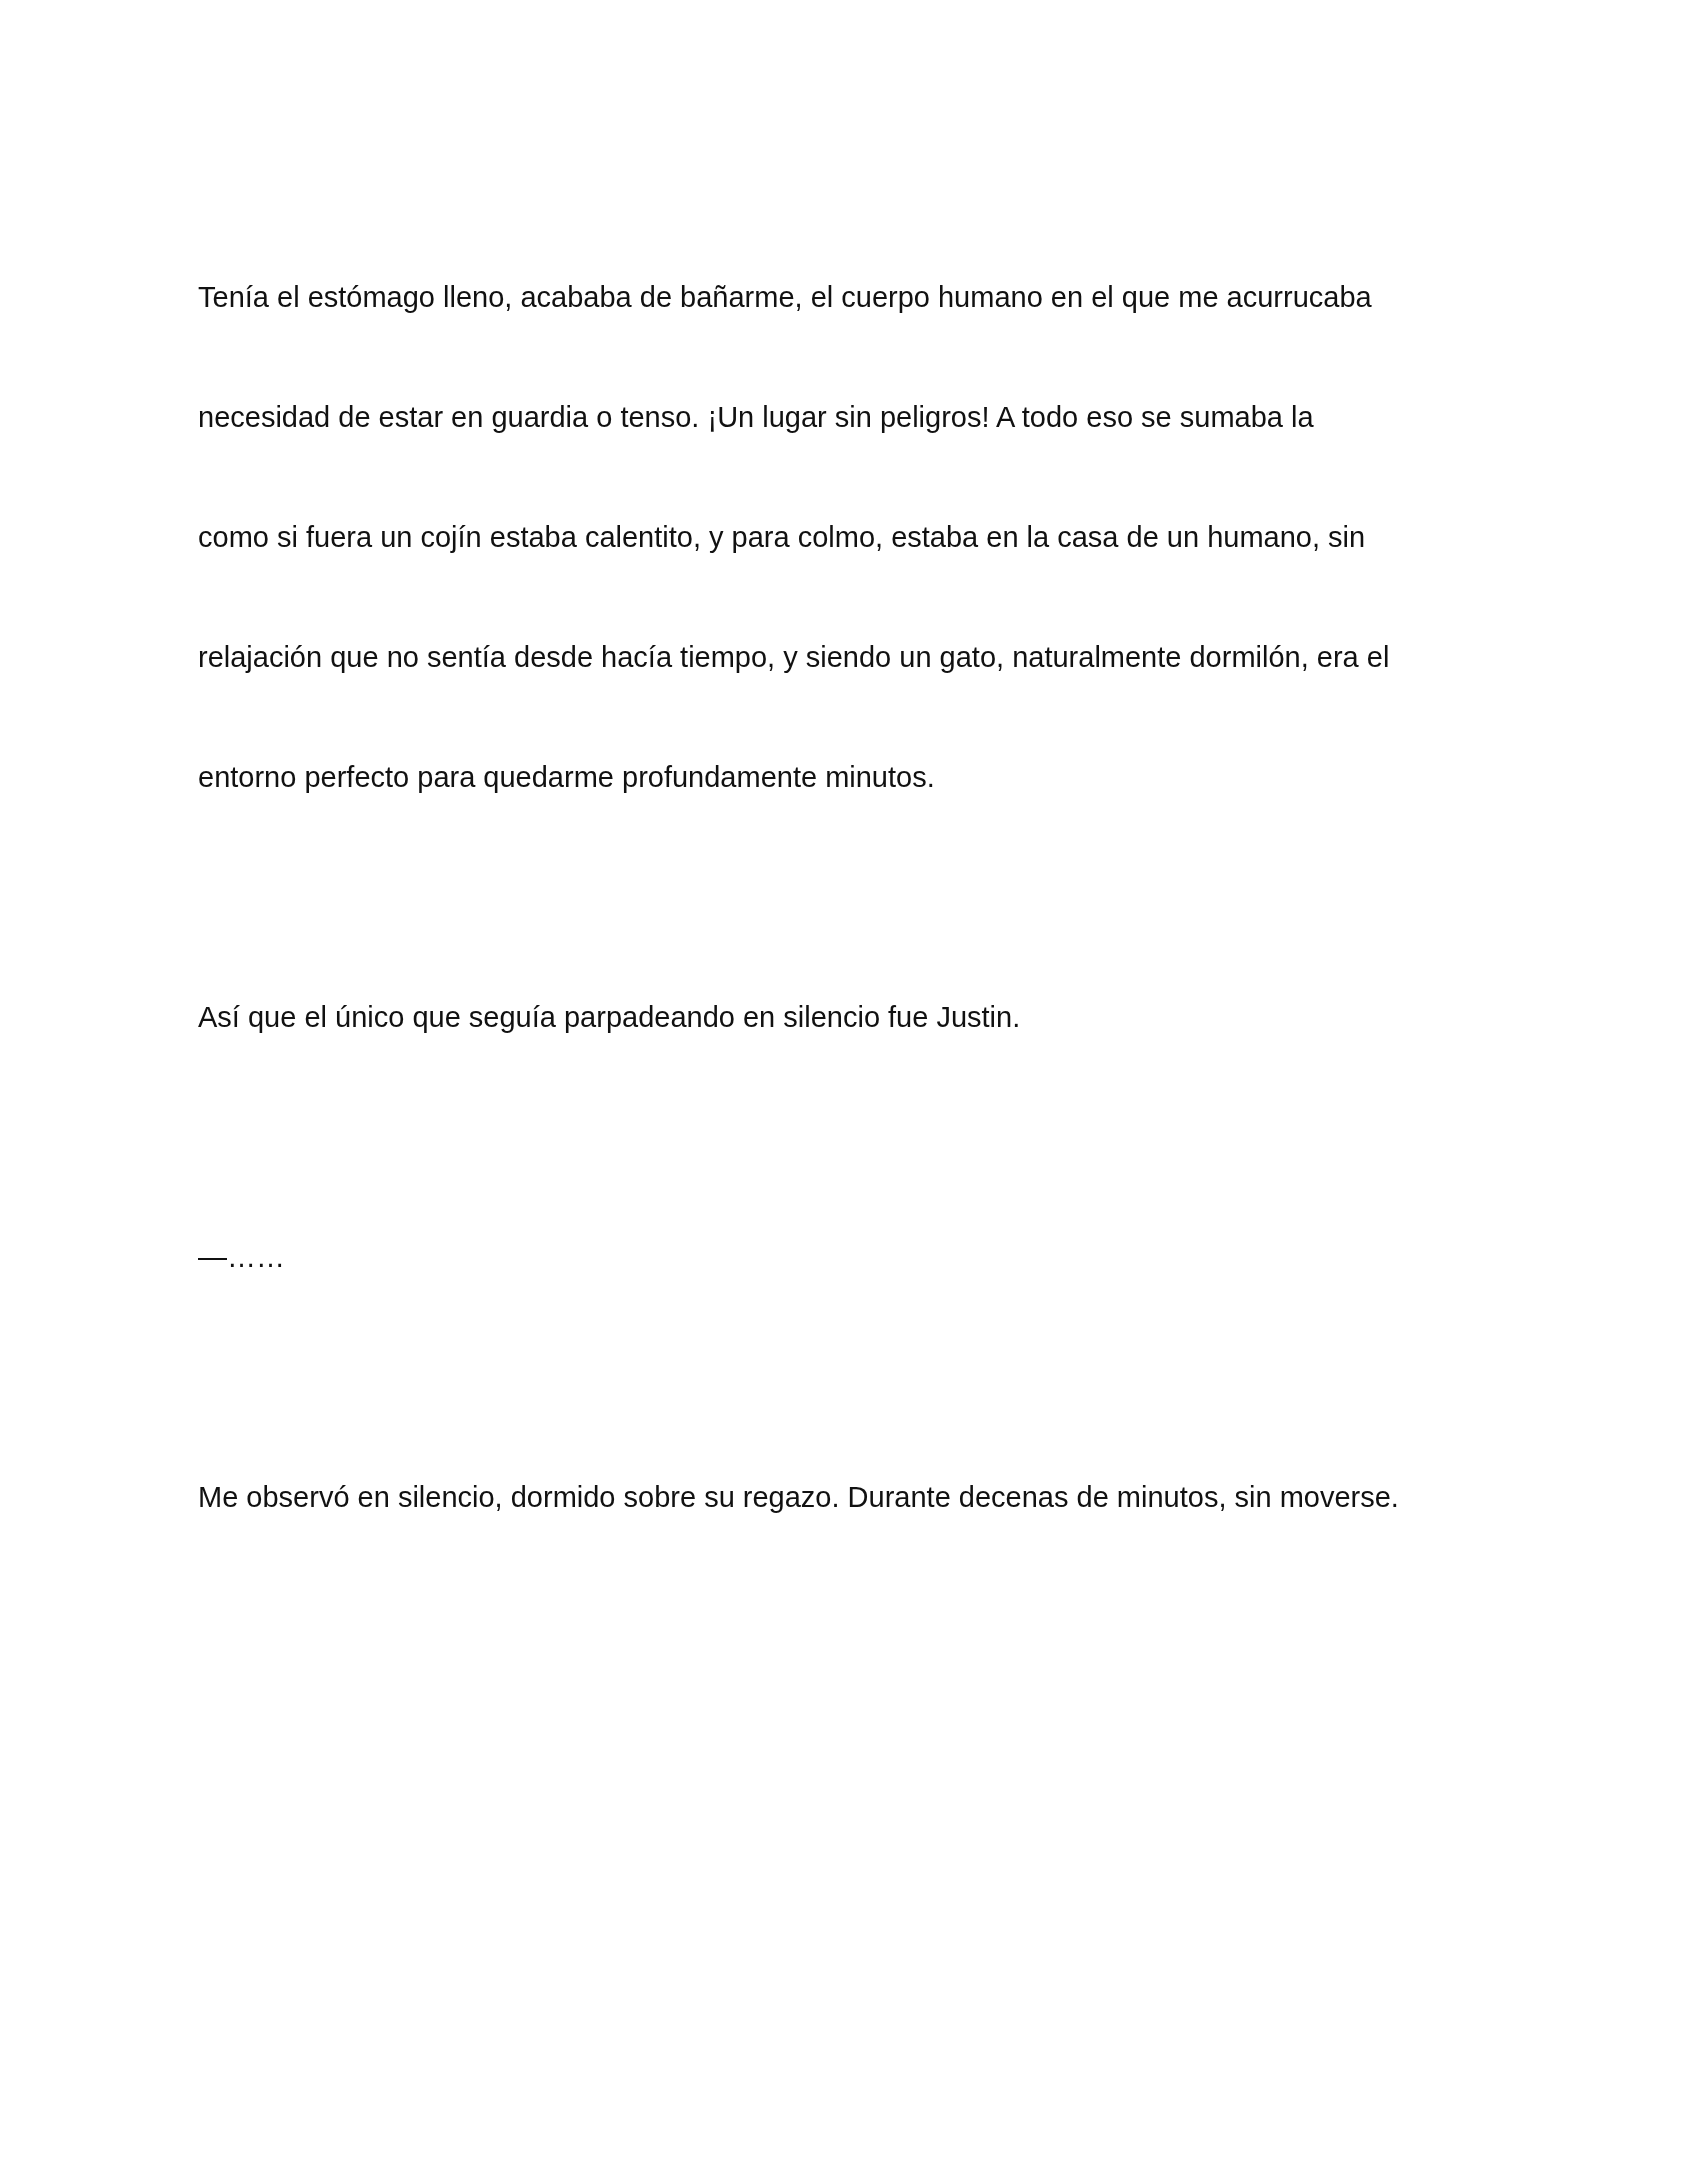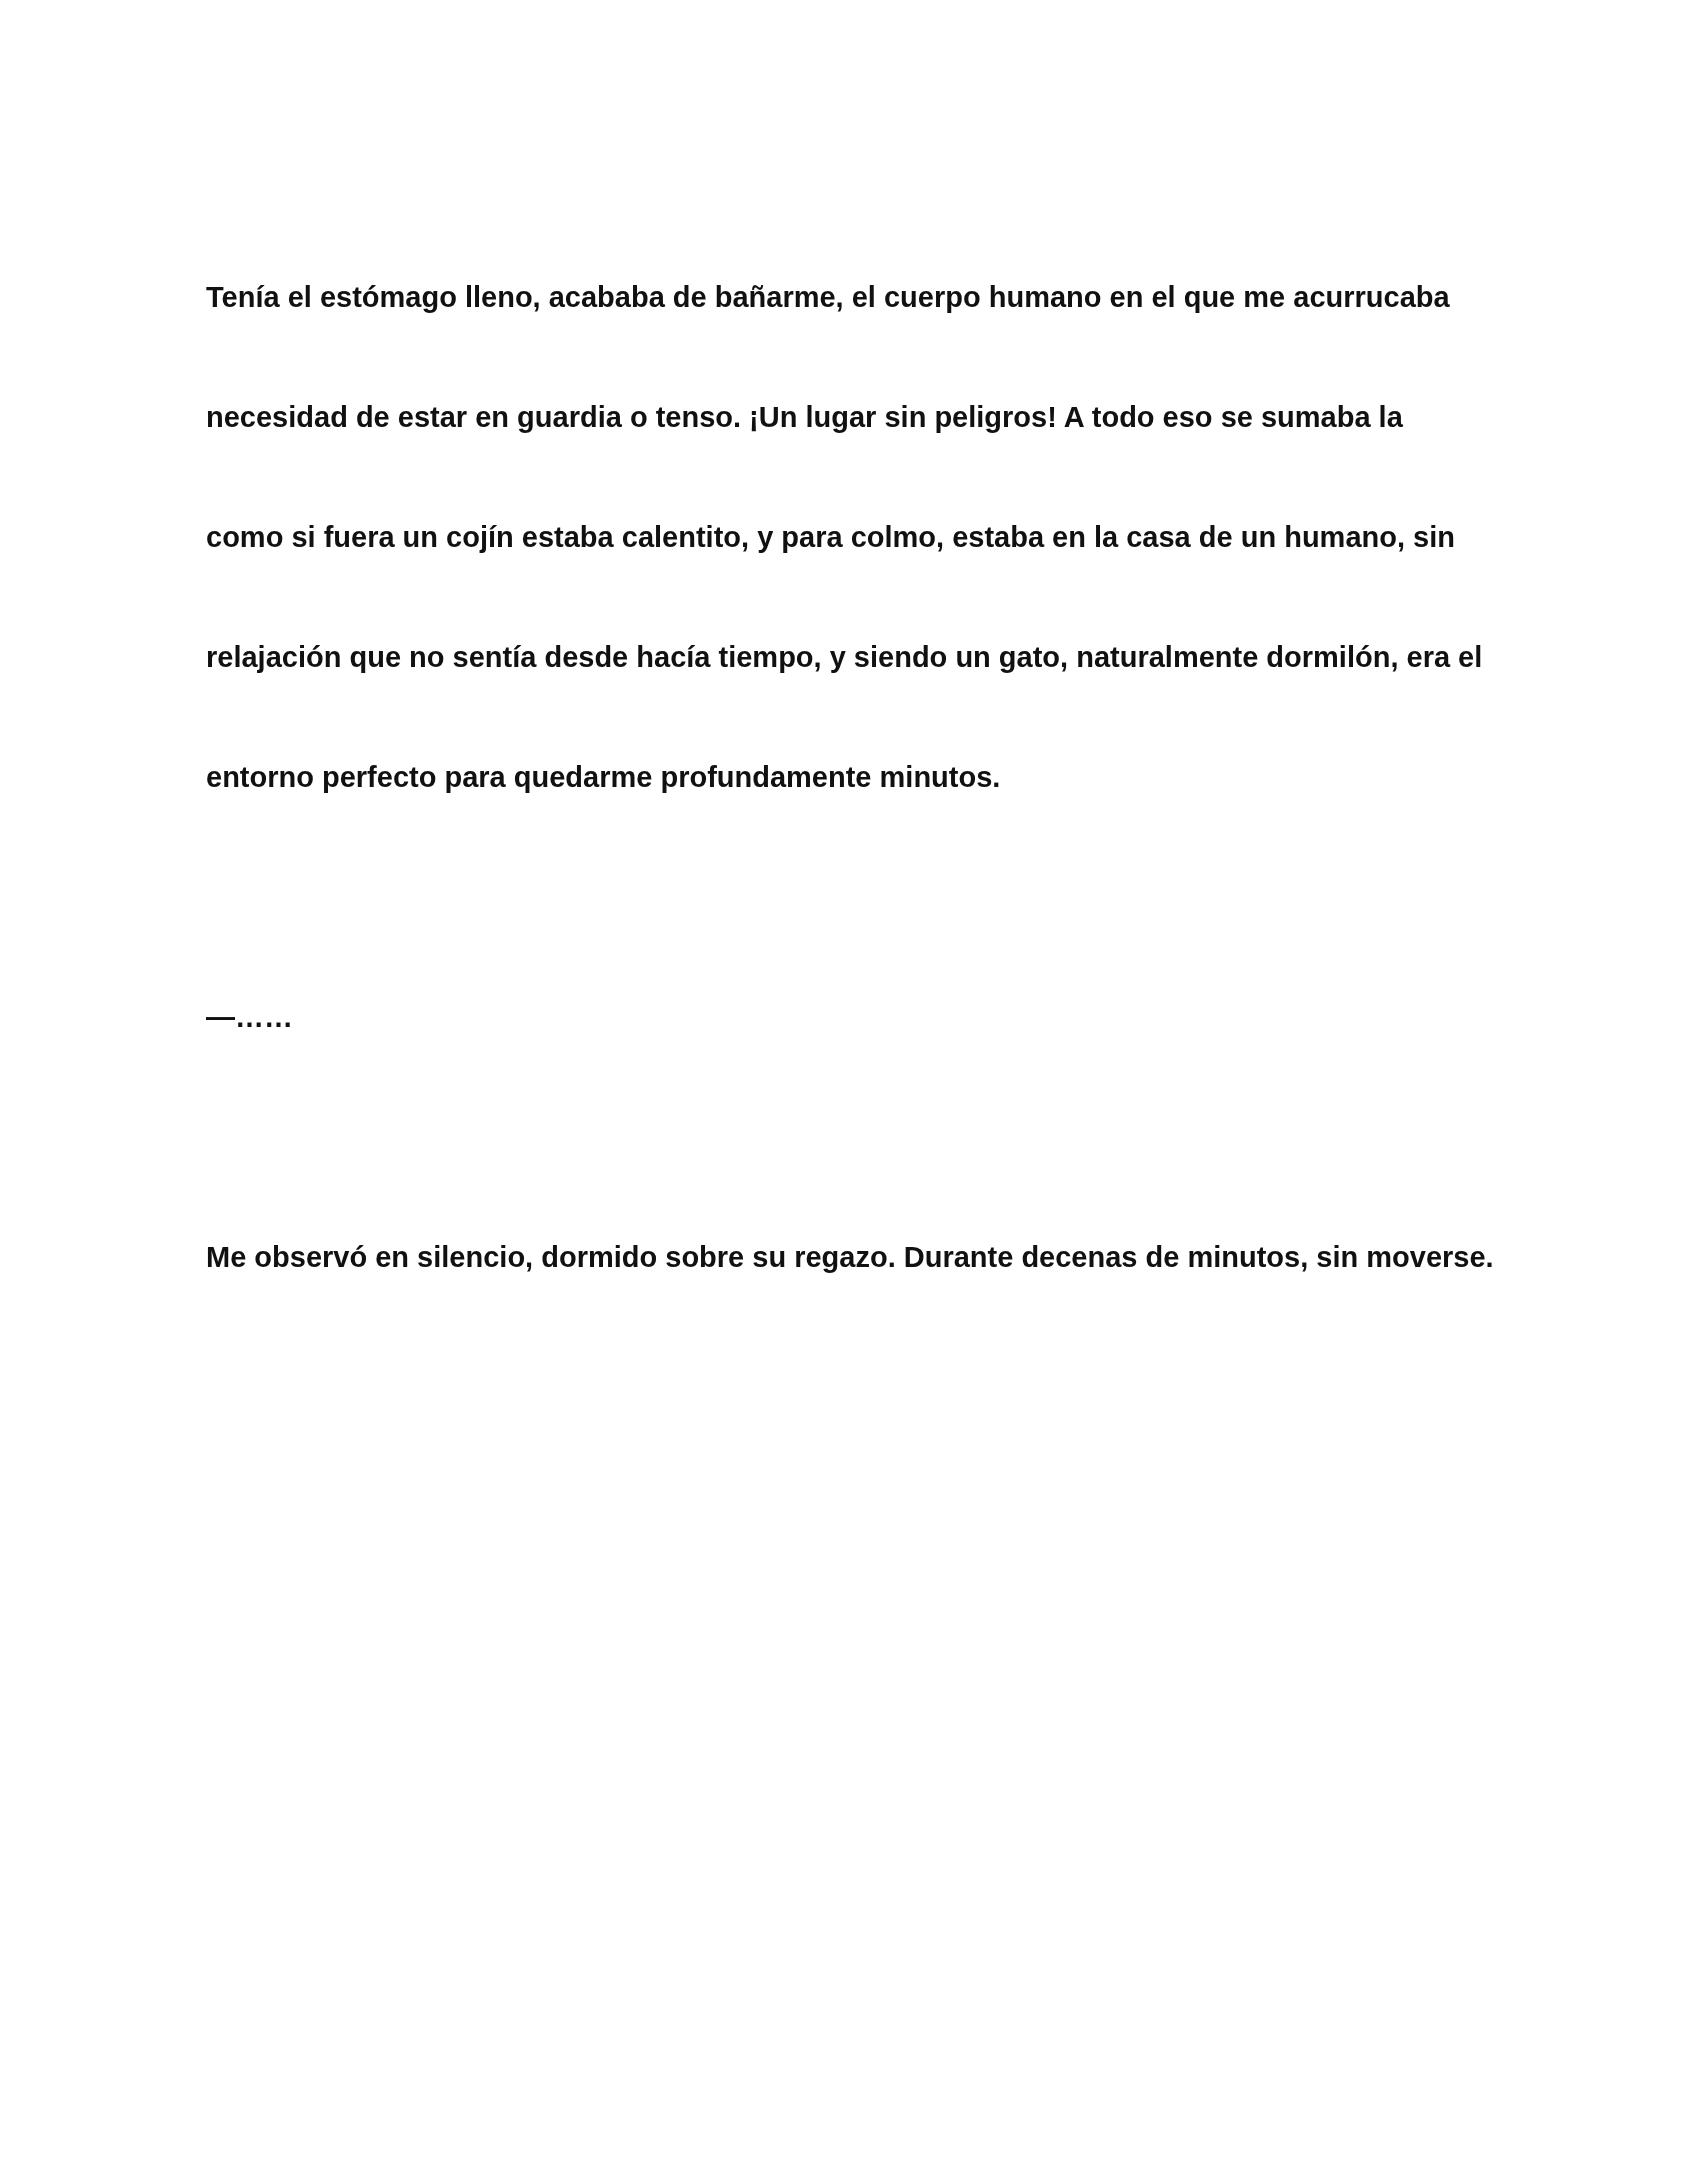--- a/index.html
+++ b/index.html
@@ -17,40 +17,42 @@
       position: absolute;
       left: 198px;
       top: 197px;
       width: 1307px;
       font-family: "Liberation Sans", sans-serif;
       font-size: 29px;
       line-height: 40px;
       color: #111111;
     }
     .page p {
-      margin: 0 0 40px 8px;
+      margin: 0 0 40px 0;
       white-space: pre-wrap;
-      font-weight: bold;
     }
     .page p .ln {
       display: block;
     }
   </style>
 </head>
 <body>
 
 <div class="page">
   <p>
     <span class="ln">Tenía el estómago lleno, acababa de bañarme, el cuerpo humano en el que me acurrucaba</span>
     <span class="ln">necesidad de estar en guardia o tenso. ¡Un lugar sin peligros! A todo eso se sumaba la</span>
     <span class="ln">como si fuera un cojín estaba calentito, y para colmo, estaba en la casa de un humano, sin</span>
     <span class="ln">relajación que no sentía desde hacía tiempo, y siendo un gato, naturalmente dormilón, era el</span>
     <span class="ln">entorno perfecto para quedarme profundamente minutos.</span>
   </p>
   <p>
+    <span class="ln">Así que el único que seguía parpadeando en silencio fue Justin.</span>
+  </p>
+  <p>
     <span class="ln">—……</span>
   </p>
   <p>
     <span class="ln">Me observó en silencio, dormido sobre su regazo. Durante decenas de minutos, sin moverse.</span>
   </p>
   <p>
   </p>
 
 </div>
 

